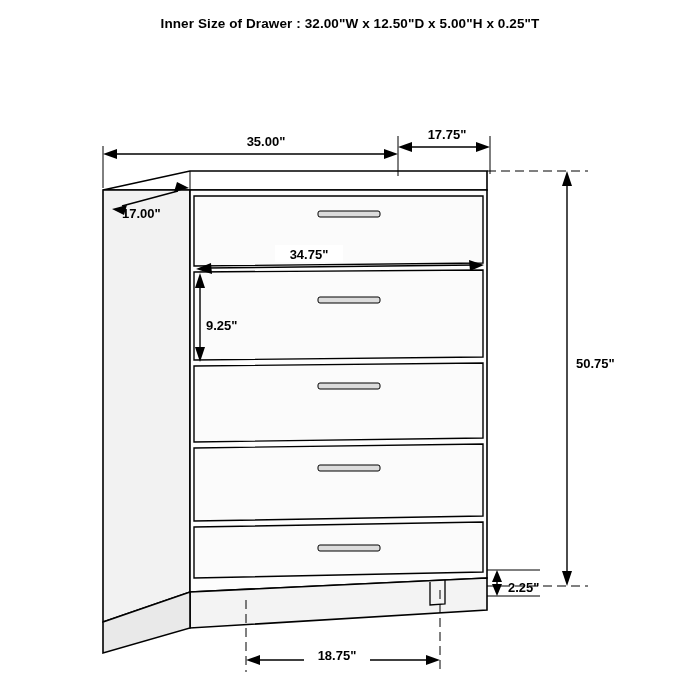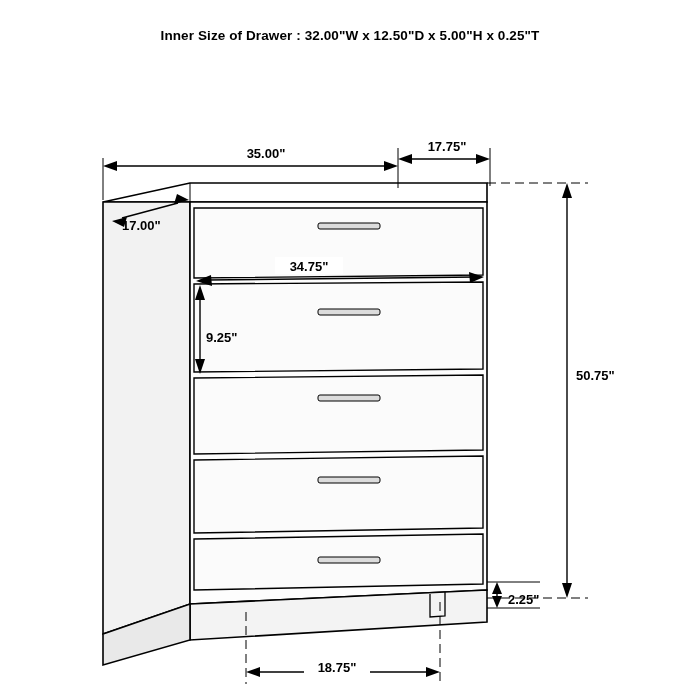--- a/index.html
+++ b/index.html
@@ -12,21 +12,20 @@
     height: 700px;
     font-family: "Liberation Sans", sans-serif;
     color: #000000;
     position: relative;
     overflow: hidden;
   }
   #stage {
     position: relative;
     width: 700px;
     height: 512px;
-    margin-top: 12px;
   }
   .title {
     position: absolute;
     top: 16px;
     left: 0;
     width: 700px;
     text-align: center;
     font-size: 13.5px;
     font-weight: bold;
     letter-spacing: 0.1px;

